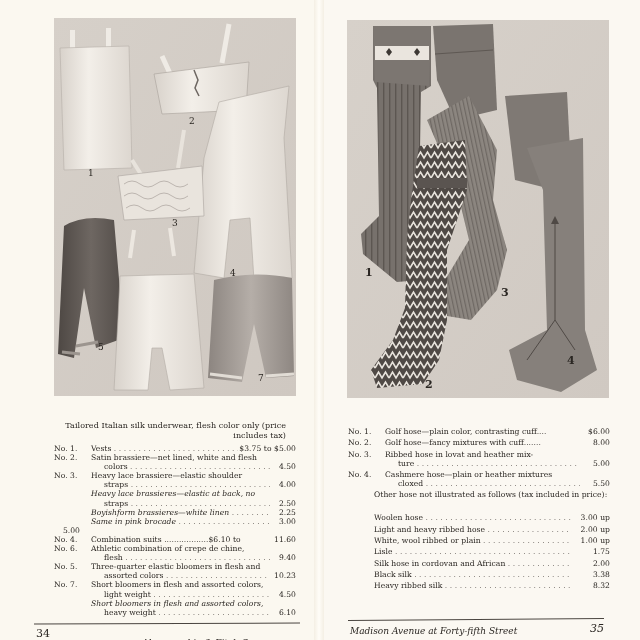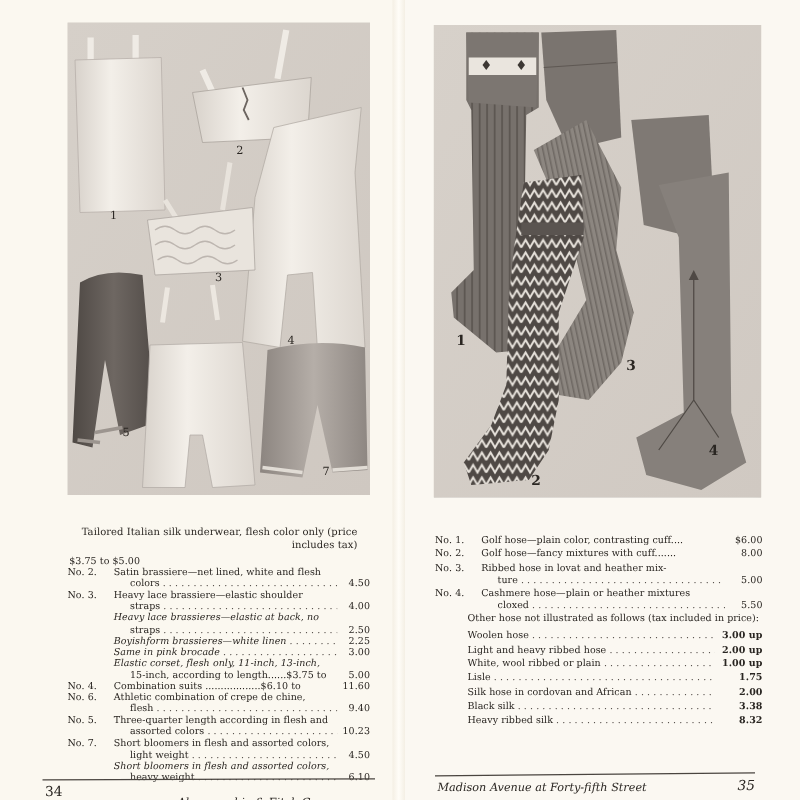--- a/index.html
+++ b/index.html
@@ -71,22 +71,22 @@
     color: #5b5550;
   }
   .row .desc .last { white-space: nowrap; overflow: hidden; display: block; }
   .row .price { width: 26px; text-align: right; flex: none; white-space: nowrap; }
   .num { display: inline-block; width: 37px; }
   .indent1 { padding-left: 37px; font-style: italic; }
   .indent2 { padding-left: 50px; }
 
   .price-list.right .row { margin-bottom: 2.2px; }
   .price-list.right .row .price { width: 30px; }
-  .price-list.right .row.up .price { width: 38px; font-weight: bold; }
-  .price-list.right .note { padding-left: 26px; margin: 2px 0 4px; }
+  .price-list.right .row.up .price { width: 38px; }
+  .price-list.right .note { padding-left: 26px; margin: 2px 0 14px; }
   .price-list.right .other .desc { padding-left: 26px; }
 
   .footer-rule {
     position: absolute; height: 1px; background: #4a4540;
   }
   .footer-rule.left { left: 34px; top: 623px; width: 266px; transform: rotate(-0.2deg); }
   .footer-rule.right { left: 348px; top: 619px; width: 256px; transform: rotate(-0.5deg); }
 
   .folio, .running-foot {
     position: absolute; font-size: 11px; color: #2a2622;
@@ -155,20 +155,23 @@
       <span class="item-num" style="left:118px;top:200px">3</span>
       <span class="item-num" style="left:176px;top:250px">4</span>
       <span class="item-num" style="left:44px;top:324px">5</span>
       <span class="item-num" style="left:204px;top:355px">7</span>
     </div>
 
     <div class="price-list left">
       <div class="heading">Tailored Italian silk underwear, flesh color only (price includes tax)</div>
 
       <div class="row">
+        <span class="desc">
+            <span class="last"><span class="num">No. 1.</span><span>Vests</span><span class="dots"></span></span>
+          </span>
         <span class="price" style="width:58px">$3.75 to $5.00</span>
       </div>
 
       <div class="row">
         <span class="desc">
           <span class="lead"><span class="num">No. 2.</span><span>Satin brassiere—net lined, white and flesh</span></span>
           <span class="last indent2"><span>colors</span><span class="dots"></span></span>
         </span>
         <span class="price">4.50</span>
       </div>
@@ -197,45 +200,41 @@
       </div>
 
       <div class="row">
         <span class="desc">
             <span class="last indent1"><span>Same in pink brocade</span><span class="dots"></span></span>
           </span>
         <span class="price">3.00</span>
       </div>
 
       <div class="row">
-        <span class="desc">
-          <span class="lead indent1"><span>Elastic corset, flesh only, 11-inch, 13-inch,</span></span>
-          <span class="last indent2"><span>15-inch, according to length......$3.75 to</span></span>
-        </span>
         <span class="price">5.00</span>
       </div>
 
       <div class="row">
         <span class="desc">
             <span class="last"><span class="num">No. 4.</span><span>Combination suits ..................$6.10 to</span></span>
           </span>
         <span class="price">11.60</span>
       </div>
 
       <div class="row">
         <span class="desc">
           <span class="lead"><span class="num">No. 6.</span><span>Athletic combination of crepe de chine,</span></span>
           <span class="last indent2"><span>flesh</span><span class="dots"></span></span>
         </span>
         <span class="price">9.40</span>
       </div>
 
       <div class="row">
         <span class="desc">
-          <span class="lead"><span class="num">No. 5.</span><span>Three-quarter length according in flesh and</span></span>
+          <span class="lead"><span class="num">No. 5.</span><span>Three-quarter elastic bloomers in flesh and</span></span>
           <span class="last indent2"><span>assorted colors</span><span class="dots"></span></span>
         </span>
         <span class="price">10.23</span>
       </div>
 
       <div class="row">
         <span class="desc">
           <span class="lead"><span class="num">No. 7.</span><span>Short bloomers in flesh and assorted colors,</span></span>
           <span class="last indent2"><span>light weight</span><span class="dots"></span></span>
         </span>

